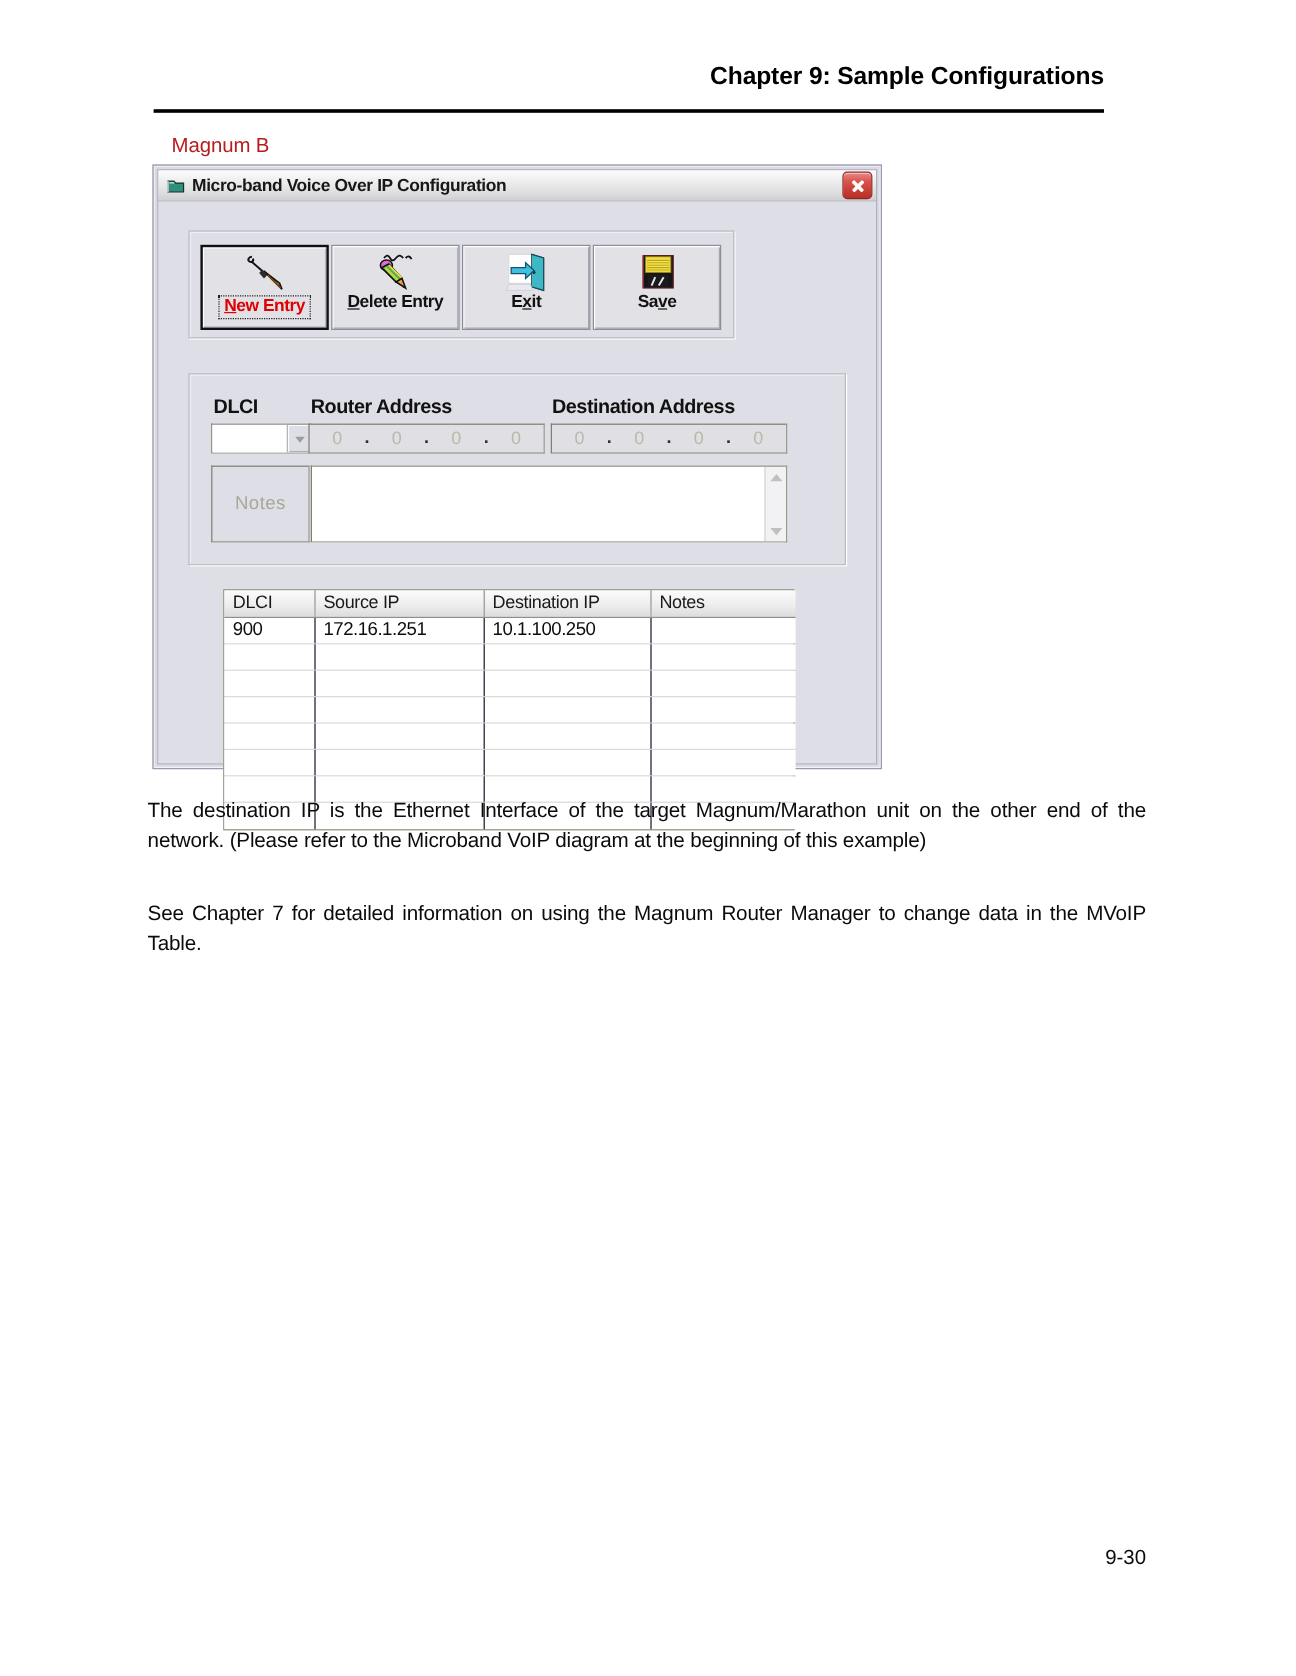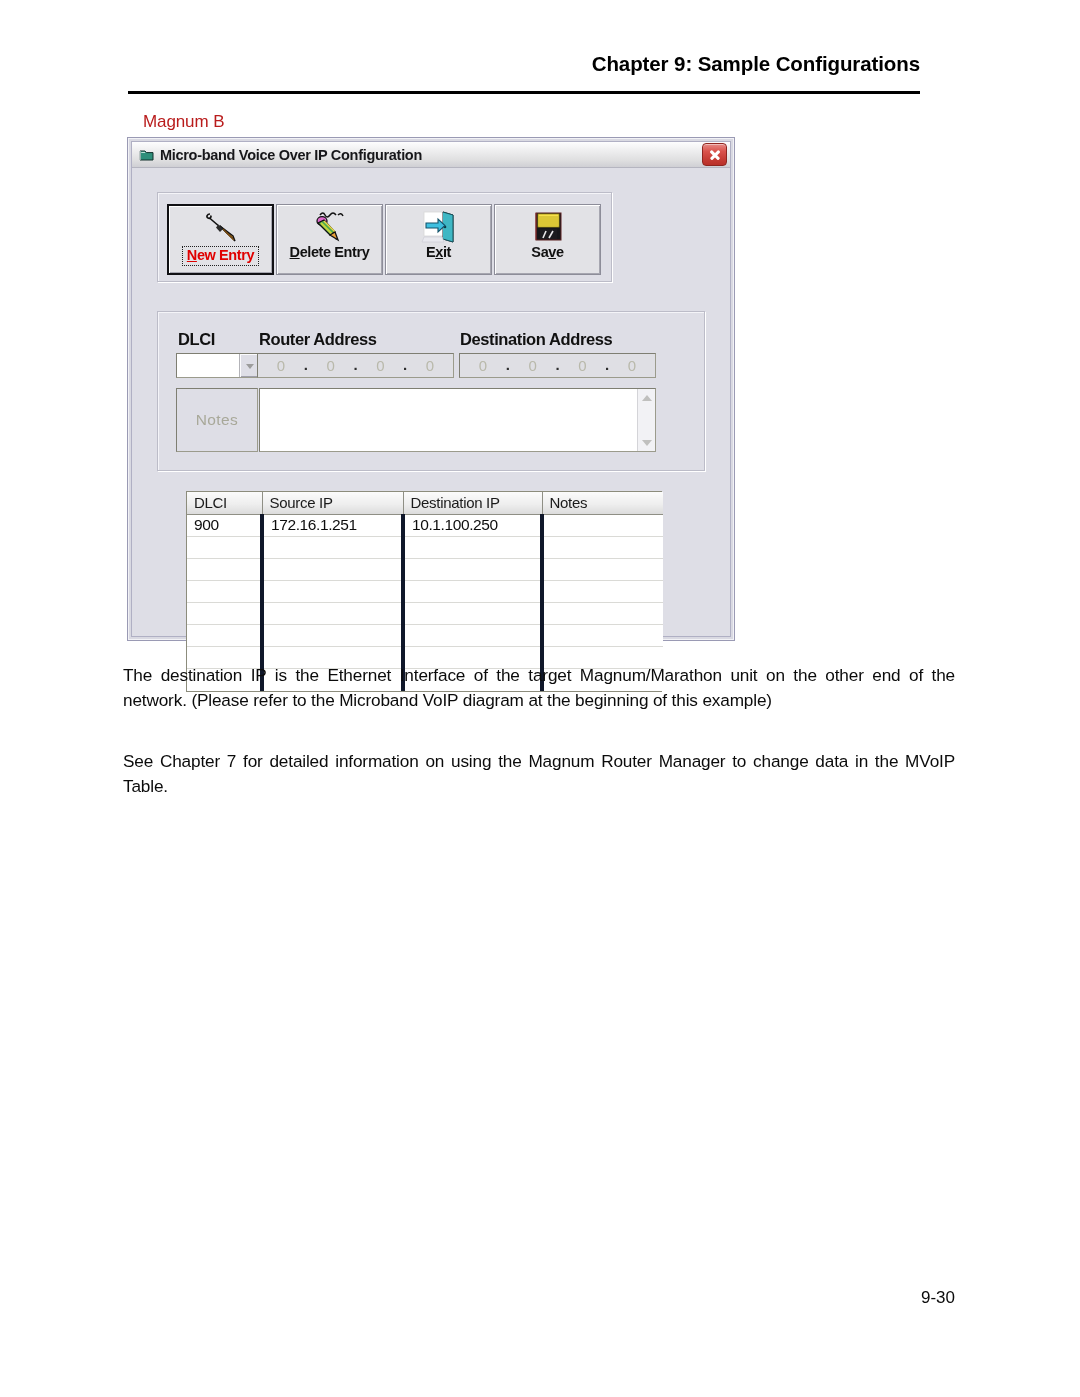--- a/index.html
+++ b/index.html
@@ -400,21 +400,21 @@
     padding: 2px 0 3px 7px;
     letter-spacing: -0.3px;
     height: 22px;
     box-sizing: border-box;
     cursor: pointer;
     white-space: nowrap;
     overflow: hidden;
   }
   .grid th:last-child { border-right: none; }
   .grid td {
-    border-right: 4px solid #0f172a;
+    border-right: 1px solid #0f172a;
     border-bottom: 1px solid #dadad6;
     height: 22px;
     font-size: 15.5px;
     color: #0d0d0d;
     padding: 0 0 1px 7px;
     letter-spacing: -0.4px;
     box-sizing: border-box;
     white-space: nowrap;
     overflow: hidden;
     background: #fff;

